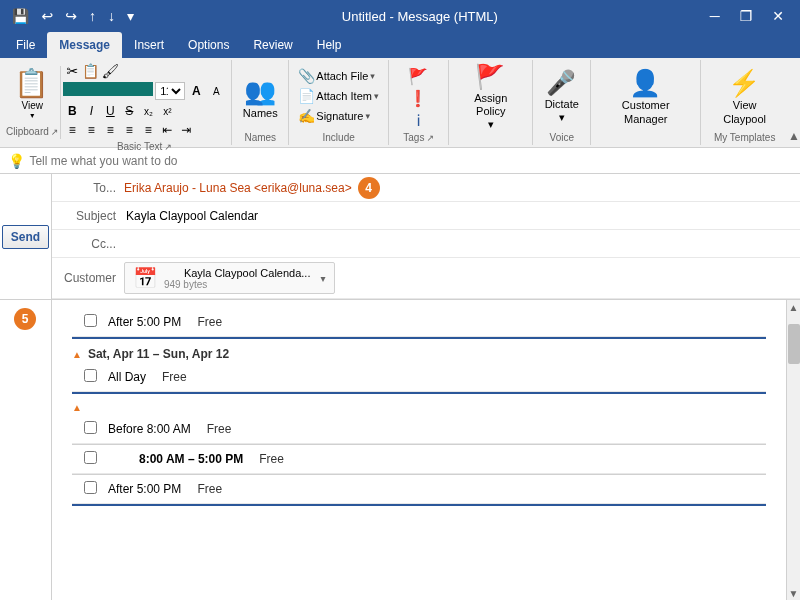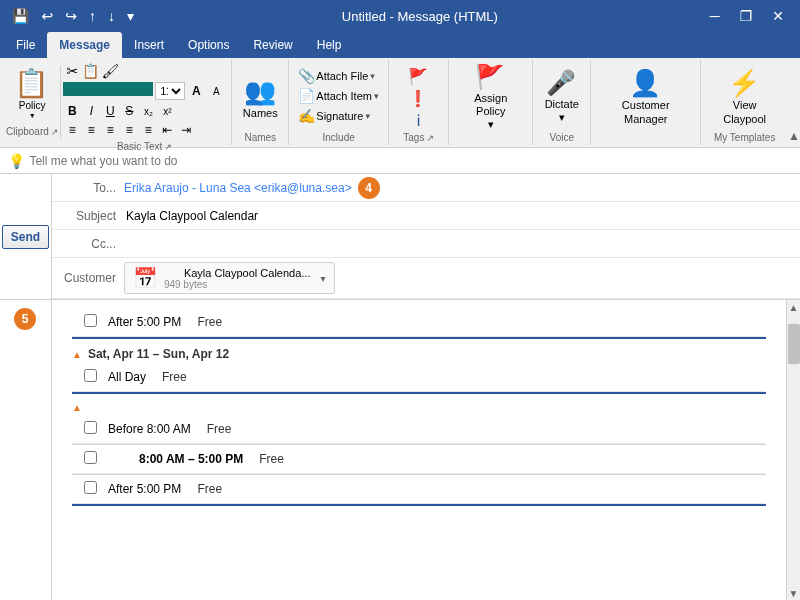--- a/index.html
+++ b/index.html
@@ -435,21 +435,21 @@
   <div class="ribbon-tab">Review</div>
   <div class="ribbon-tab">Help</div>
 </div>
 
 <div class="ribbon">
 
   <div class="ribbon-group" style="flex-direction:row; align-items:flex-start;">
     <div style="display:flex; flex-direction:column; align-items:center; height:100%;">
       <button class="paste-btn">
         <span style="font-size:28px;">📋</span>
-        <span style="font-size:10px;">Policy</span>
+        <span style="font-size:10px;">View</span>
         <span style="font-size:8px;">▾</span>
       </button>
       <div class="ribbon-group-label">
         <span>Clipboard</span>
         <span class="ribbon-group-label-arrow">↗</span>
       </div>
     </div>
     <div class="ribbon-divider"></div>
     <div style="display:flex; flex-direction:column; height:100%;">
 
@@ -597,21 +597,21 @@
 
       <div class="send-btn-area">
         <button class="send-btn">Send</button>
       </div>
 
       <div style="flex:1;">
 
         <div class="email-row">
           <span class="email-label">To...</span>
           <div class="email-to-value">
-            <span style="color:#3b82f6;">Erika Araujo - Luna Sea &lt;erika@luna.sea&gt;</span>
+            <span style="color:#c2410c;">Erika Araujo - Luna Sea &lt;erika@luna.sea&gt;</span>
             <span class="step-badge">4</span>
           </div>
         </div>
 
         <div class="email-row">
           <span class="email-label">Subject</span>
           <input class="email-input" type="text" value="Kayla Claypool Calendar" style="">
         </div>
 
         <div class="email-row">

